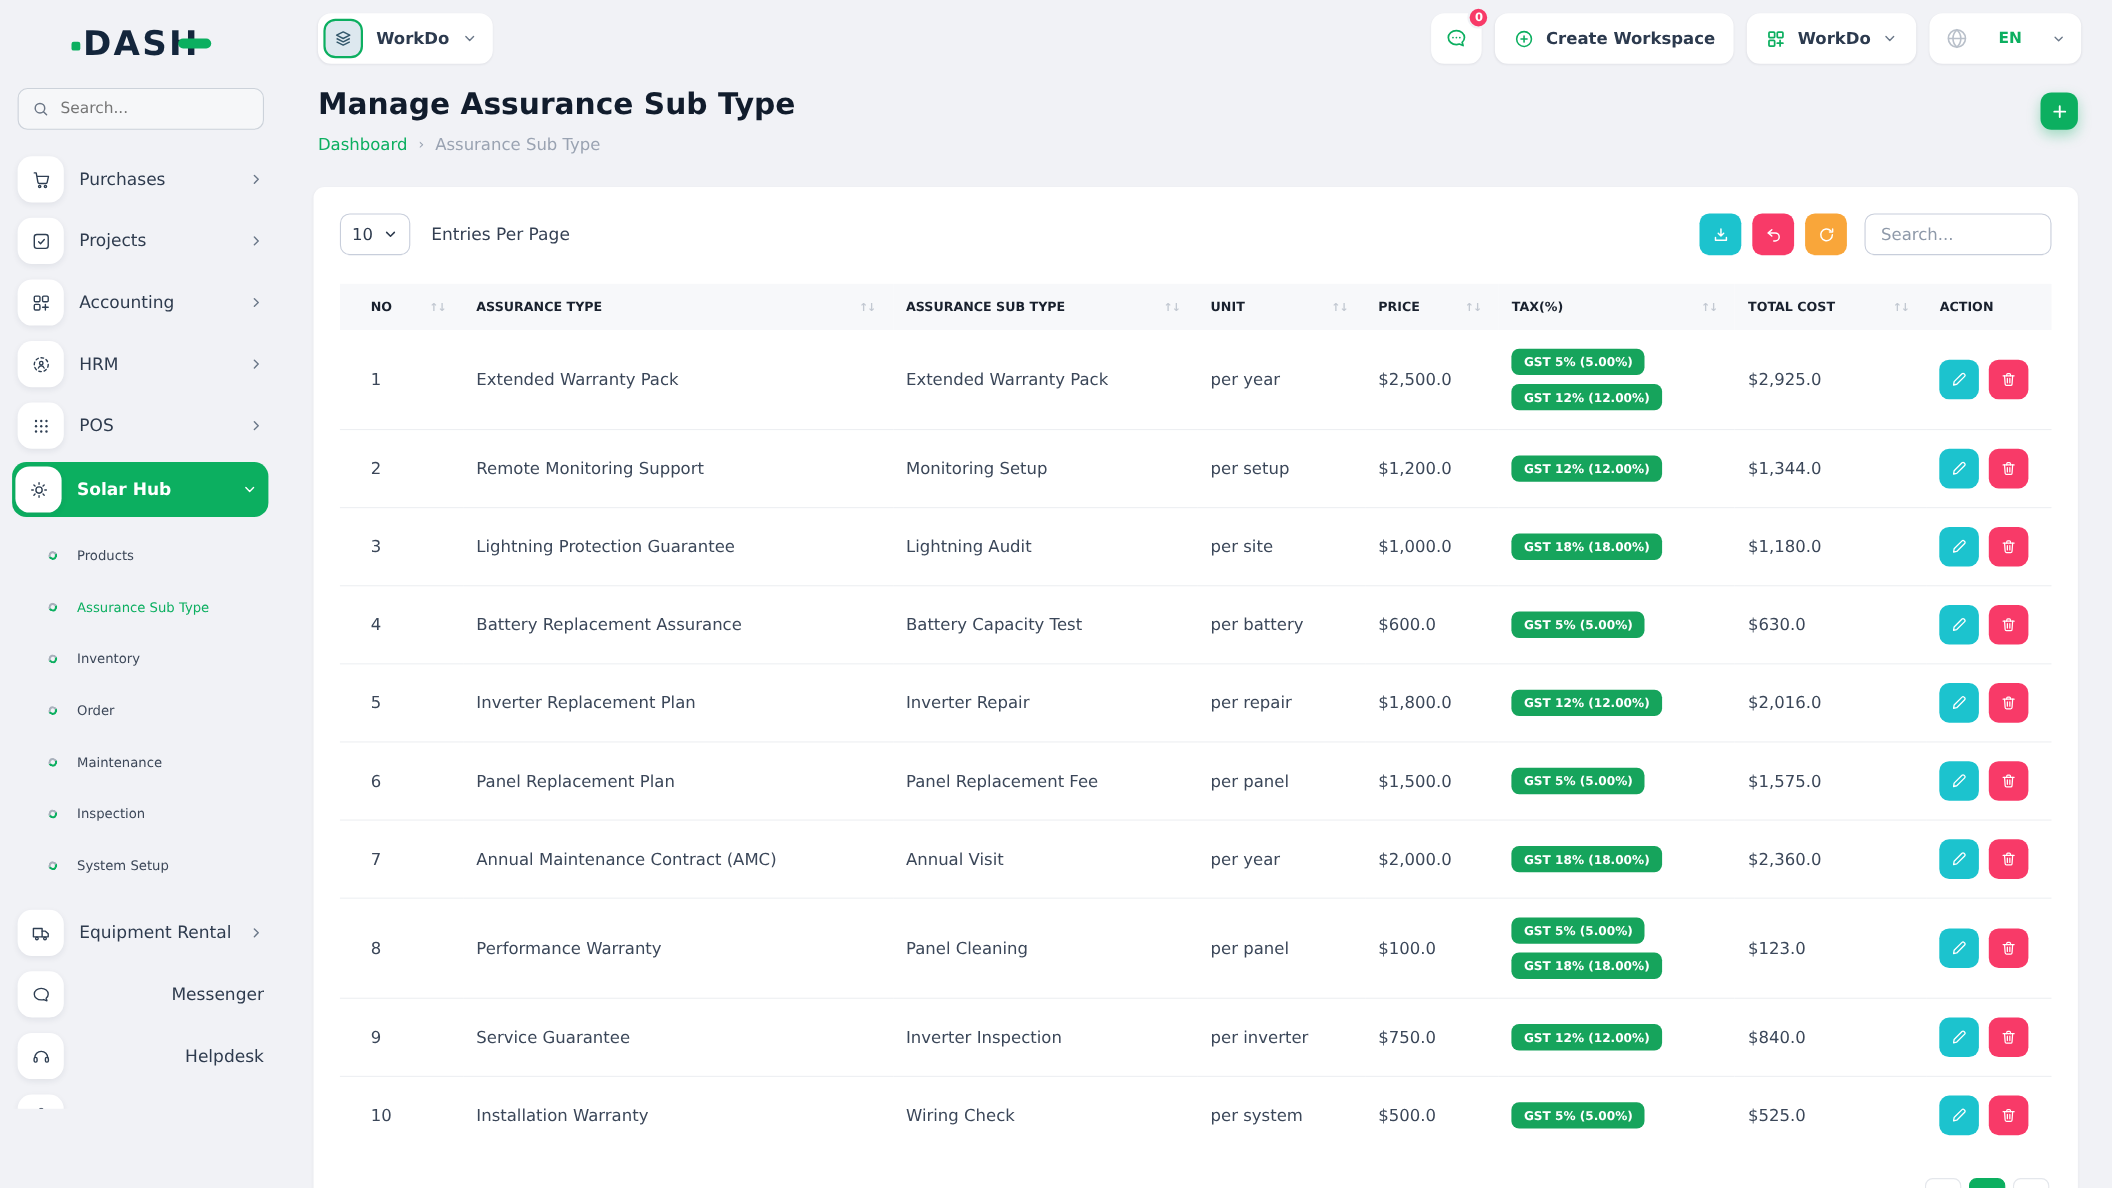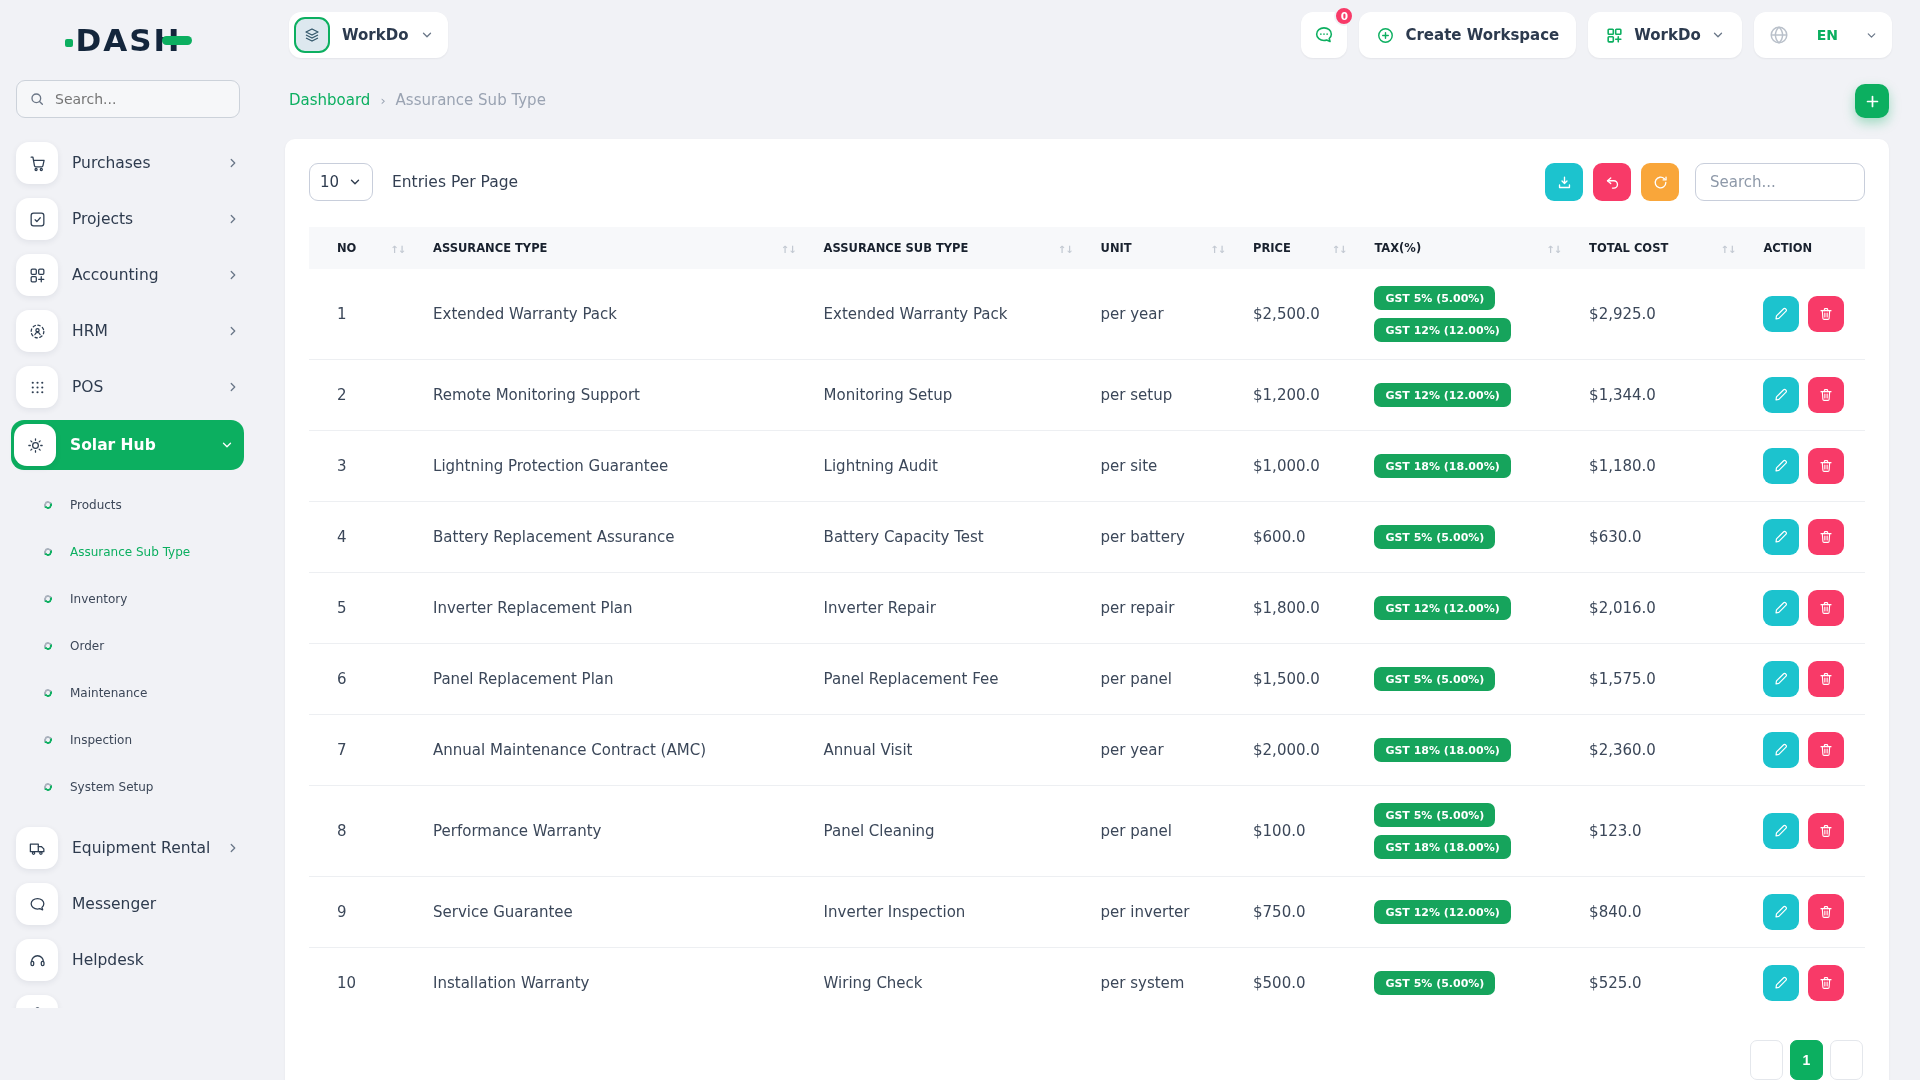--- a/index.html
+++ b/index.html
@@ -16,21 +16,21 @@
 
   
   .sidebar { position:absolute; left:0; top:0; width:256px; height:1008px; padding:14px 16px 0; overflow:hidden; }
   .logo { display:flex; align-items:center; justify-content:center; padding:8px 0 20px; }
   .logo-text { font-size:31px; font-weight:800; color:#14263c; letter-spacing:2px; position:relative; }
   .logo-text::before { content:""; display:inline-block; width:8px; height:8px; border-radius:2px; background:#0CAF60; margin-right:3px; vertical-align:middle; }
   .logo-text::after { content:""; display:inline-block; width:30px; height:9px; border-radius:4.5px; background:#0CAF60; margin-left:-20px; vertical-align:middle; position:relative; top:-2px; }
   .side-search { display:flex; align-items:center; gap:10px; height:38px; background:#f6f7f9; border:1px solid #ccd2da; border-radius:9px; padding:0 12px; margin:2px 0 22px; color:#6b7686; }
   .side-search input { border:none; outline:none; background:transparent; font-size:14px; color:#6b7686; width:100%; font-family:inherit; }
 
-  .menu-item { display:flex; align-items:center; height:46px; margin-bottom:10px; cursor:pointer; border-radius:13px; }
+  .menu-item { display:flex; align-items:center; height:46px; margin-bottom:10px; cursor:pointer; border-radius:13px;justify-content:space-between; }
   .icon-box { width:42px; height:42px; background:#fff; border-radius:13px; display:flex; align-items:center; justify-content:center; box-shadow:0 2px 6px rgba(25,39,62,.08); margin-right:14px; color:#2e3e52; flex:0 0 auto; }
   .mi-label { font-size:15.5px; color:#2e3b4e; font-weight:500; }
   .chev { margin-left:auto; color:#6a7788; display:flex; }
   .menu-item.active { background:#0CAF60; padding:0 10px 0 3px; margin-left:-5px; margin-right:-4px; height:50px; }
   .menu-item.active .mi-label { color:#fff; font-weight:700; }
   .menu-item.active .chev { color:#fff; }
   .submenu { padding:10px 0 6px 28px; }
   .sub-item { display:flex; align-items:center; gap:18px; height:30px; margin-bottom:17px; font-size:12px; color:#3c4758; cursor:pointer; }
   .bullet { width:8px; height:8px; border-radius:50%; border:2.5px solid #a9b1bc; border-bottom-color:#0CAF60; border-right-color:#0CAF60; transform:rotate(20deg); flex:0 0 auto; }
   .sub-item.active { color:#0CAF60; }
@@ -352,20 +352,21 @@
         <span class="chev">
           <svg width="13" height="13" viewBox="0 0 24 24" fill="none" stroke="currentColor" stroke-width="2.2" stroke-linecap="round" stroke-linejoin="round">
               <path d="M6 9l6 6 6-6"></path>
             </svg>
         </span>
       </div>
     </div>
   </div>
 
   <div class="page-head">
+    <div class="page-title">Manage Assurance Sub Type</div>
     <div class="breadcrumb">
       <span class="bc-link">Dashboard</span>
       <span class="bc-sep">›</span>
       <span class="bc-cur">Assurance Sub Type</span>
     </div>
     <button class="add-btn">
       <span class="icn">
         <svg width="17" height="17" viewBox="0 0 24 24" fill="none" stroke="currentColor" stroke-width="2.4" stroke-linecap="round">
             <path d="M12 5v14M5 12h14"></path>
           </svg>

